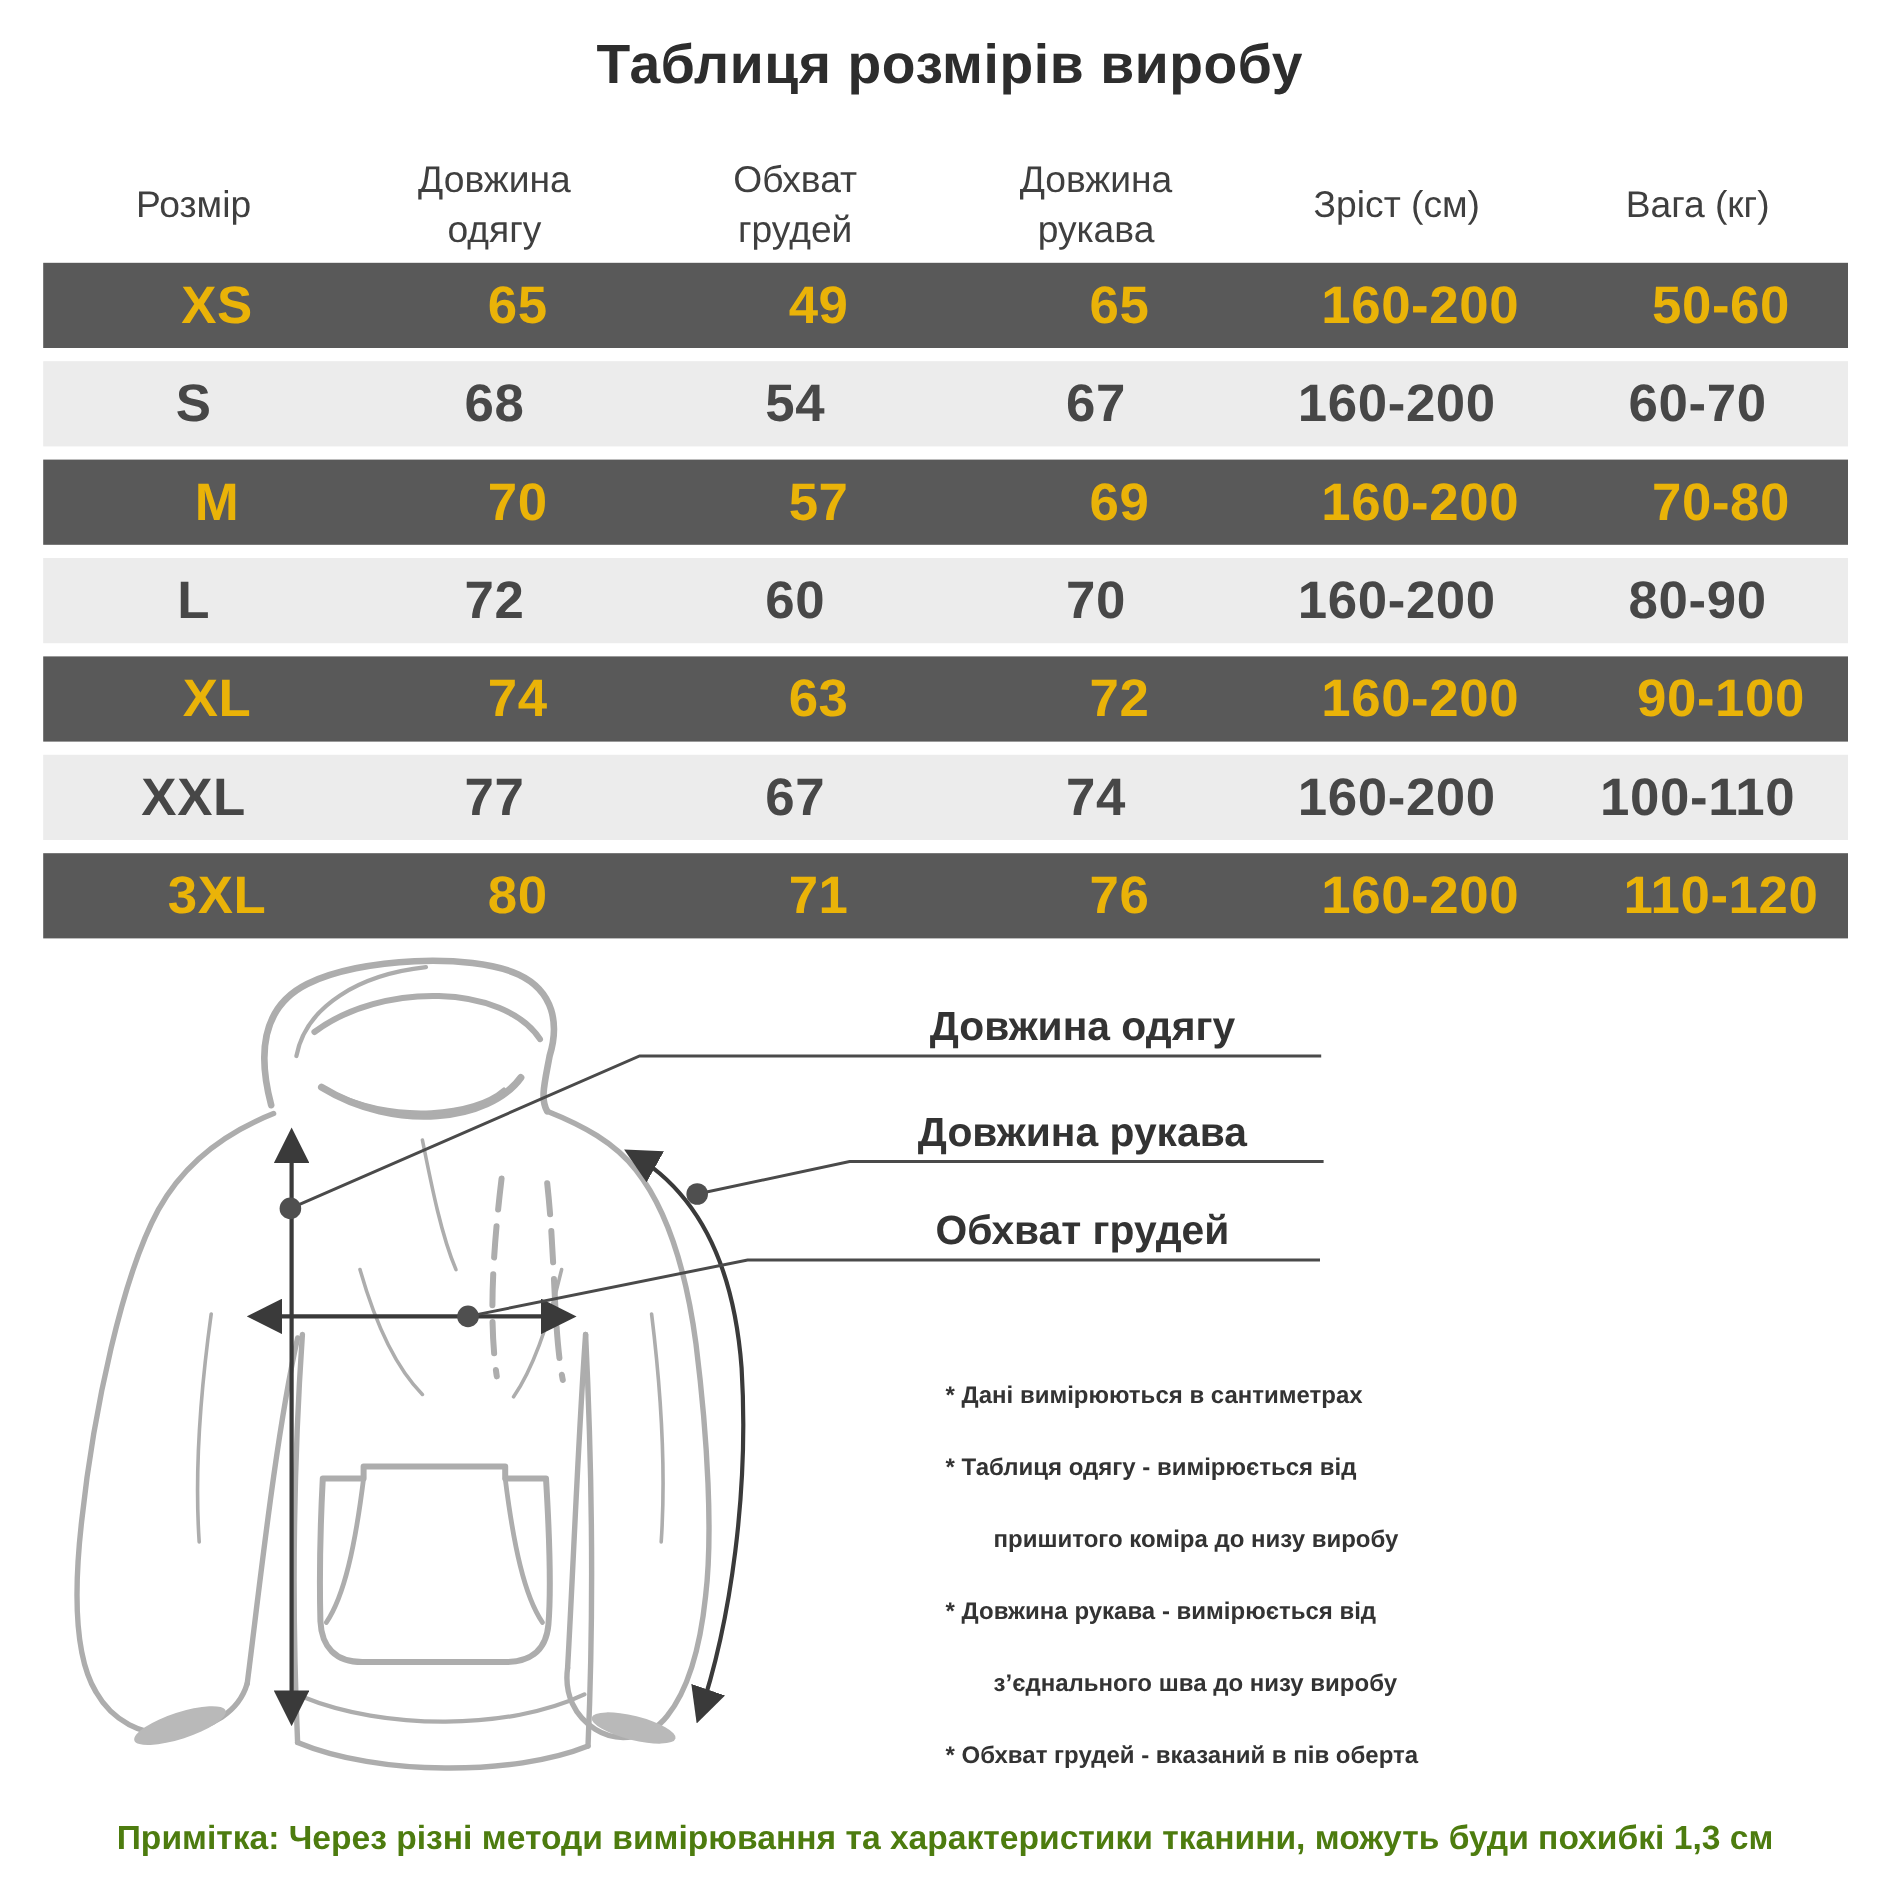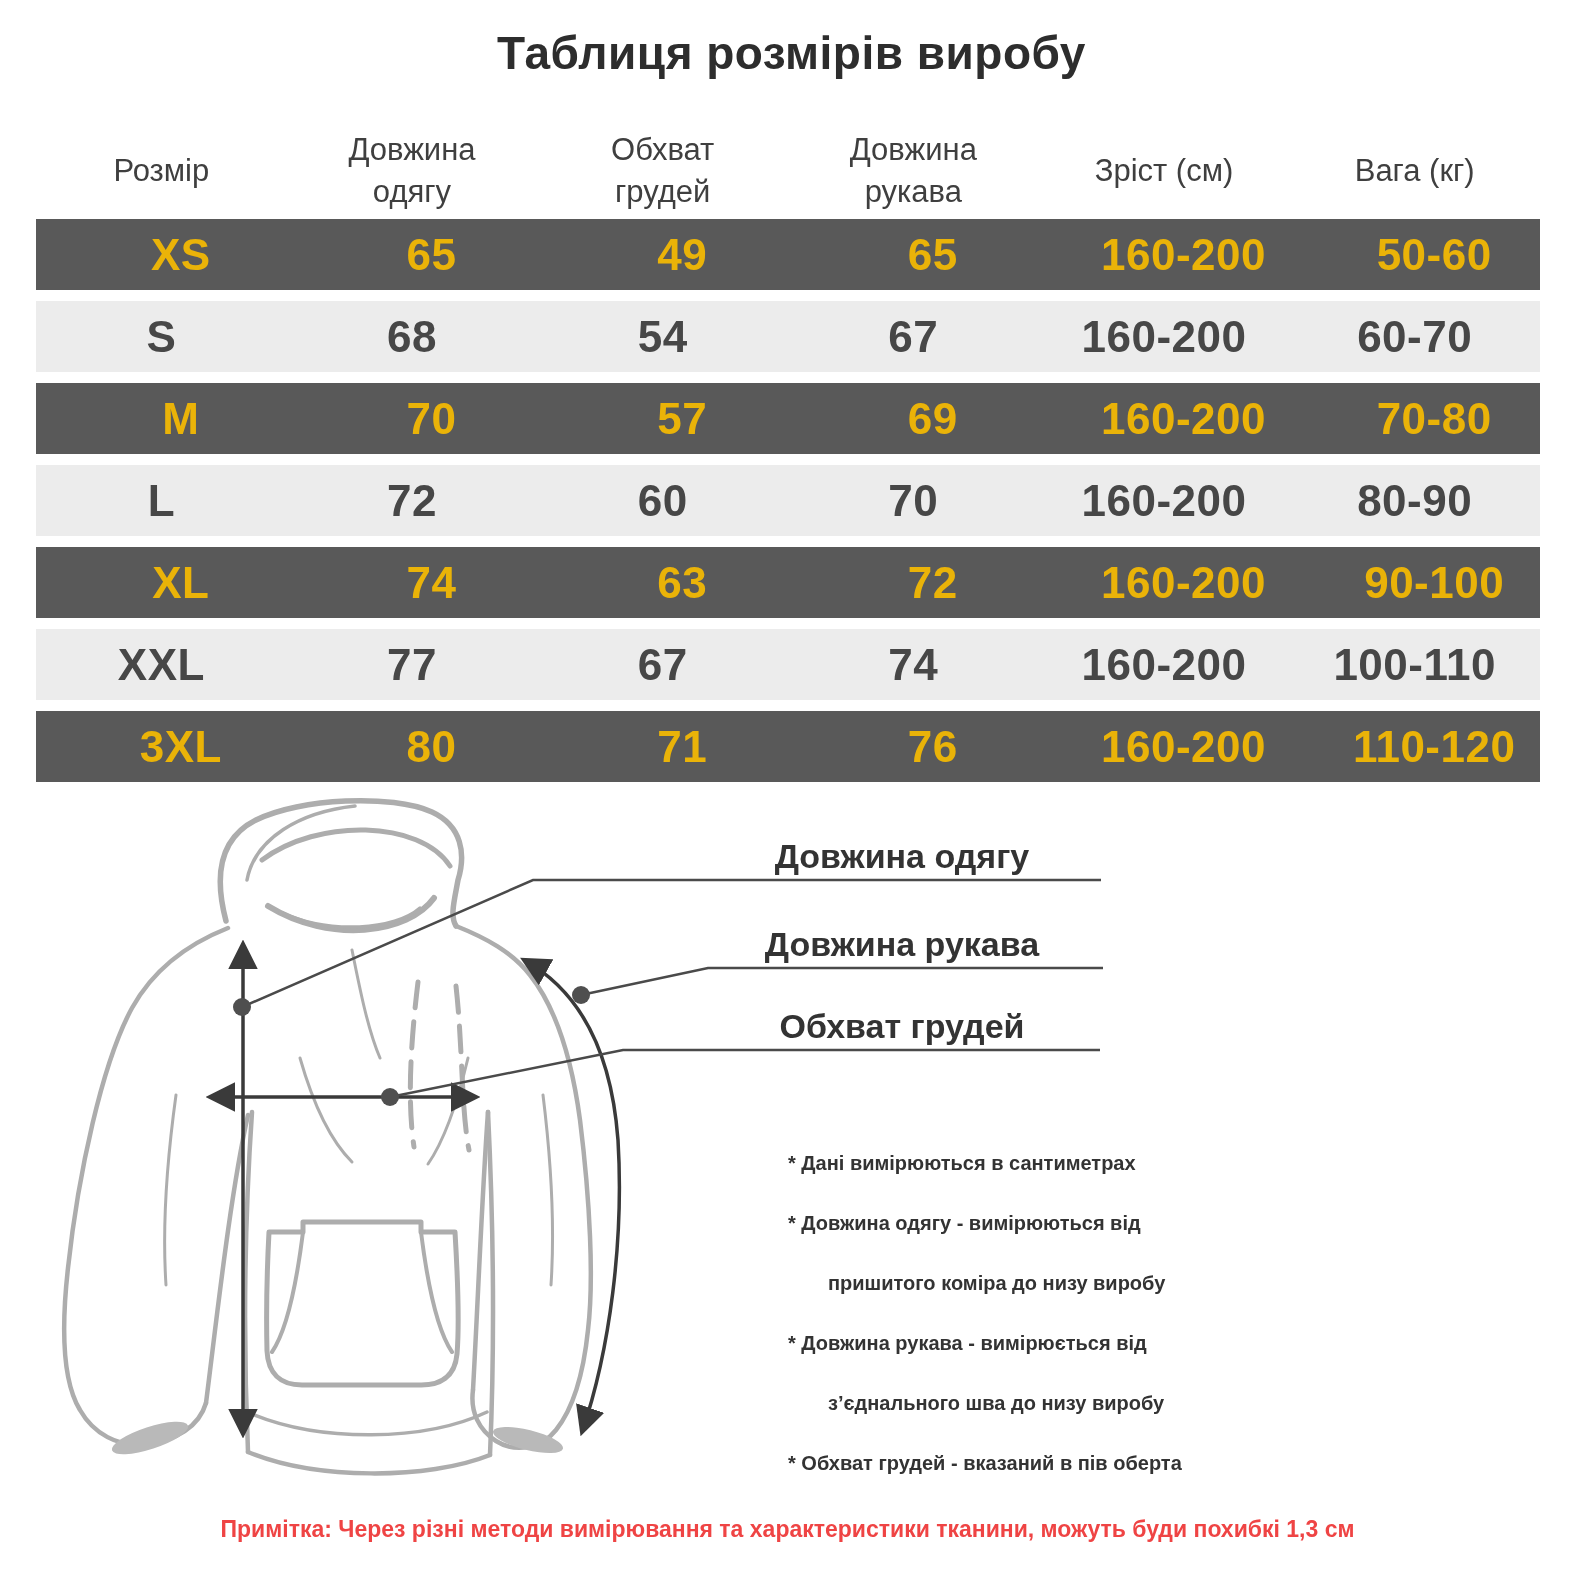--- a/index.html
+++ b/index.html
@@ -36,21 +36,21 @@
     font-size:34px;font-weight:bold;color:#333333;line-height:40px;
   }
   .notes{position:absolute;top:1133px;left:788px;width:720px;}
   .note-line{
     height:60px;line-height:60px;white-space:nowrap;
     font-size:20px;font-weight:bold;color:#333333;
   }
   .note-line.indented{padding-left:40px;}
   .footnote{
     position:absolute;top:1516px;left:0;width:100%;text-align:center;white-space:nowrap;
-    font-size:23px;font-weight:bold;color:#ef4444;
+    font-size:28px;font-weight:bold;color:#4d7c0f;
   }
 </style>
 </head>
 <body>
 
 <div class="page">
 
   <div class="title">Таблиця розмірів виробу</div>
 
   <div class="size-table">
@@ -184,21 +184,21 @@
       <circle cx="390" cy="1097" r="9"></circle>
     </g>
   </svg>
 
   <div class="dlabel" style="top:836px;">Довжина одягу</div>
   <div class="dlabel" style="top:924px;">Довжина рукава</div>
   <div class="dlabel" style="top:1006px;">Обхват грудей</div>
 
   <div class="notes">
     <div class="note-line">* Дані вимірюються в сантиметрах</div>
-    <div class="note-line">* Довжина одягу - вимірюються від</div>
+    <div class="note-line">* Таблиця одягу - вимірюється від</div>
     <div class="note-line indented">пришитого коміра до низу виробу</div>
     <div class="note-line">* Довжина рукава - вимірюється від</div>
     <div class="note-line indented">з’єднального шва до низу виробу</div>
     <div class="note-line">* Обхват грудей - вказаний в пів оберта</div>
   </div>
 
   <div class="footnote">Примітка: Через різні методи вимірювання та характеристики тканини, можуть буди похибкі 1,3 см</div>
 
 </div>
 

